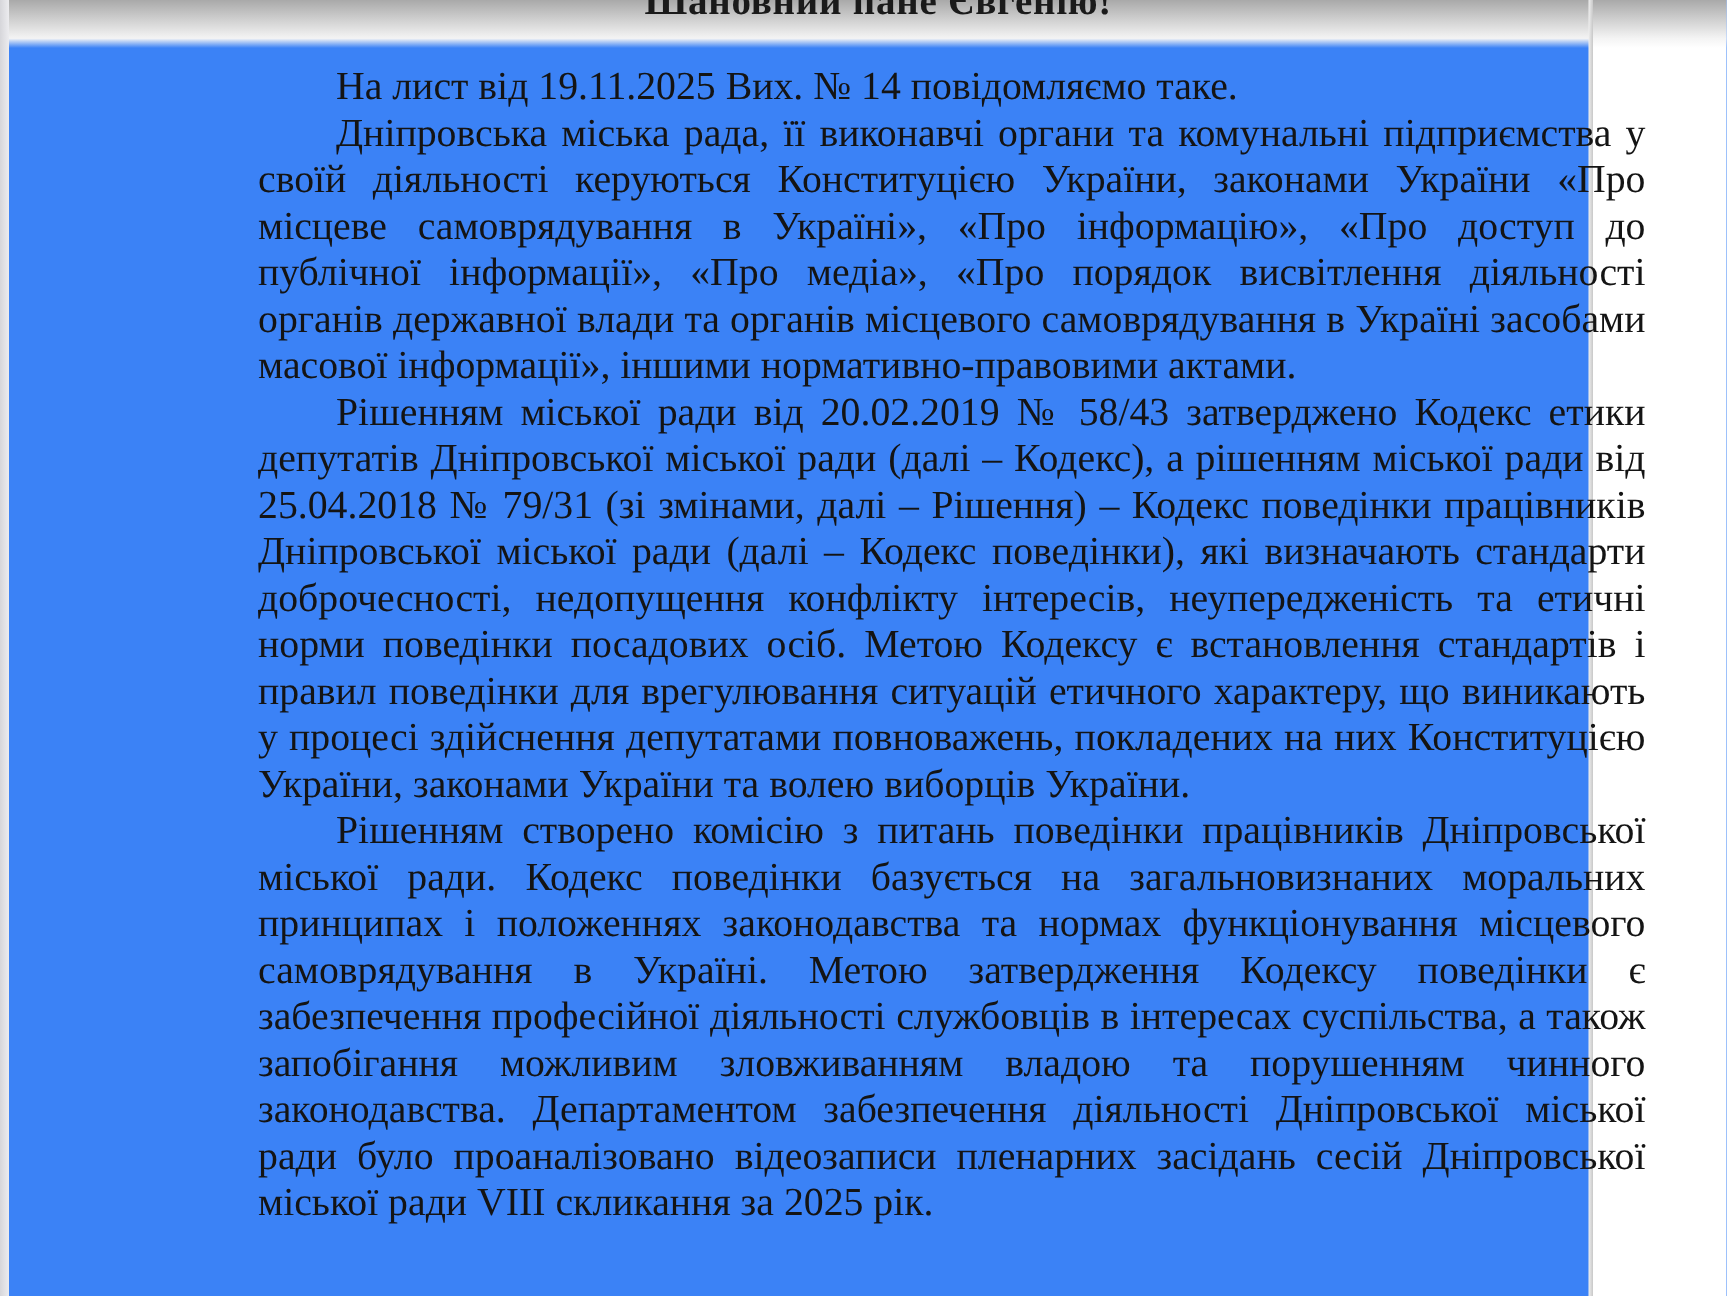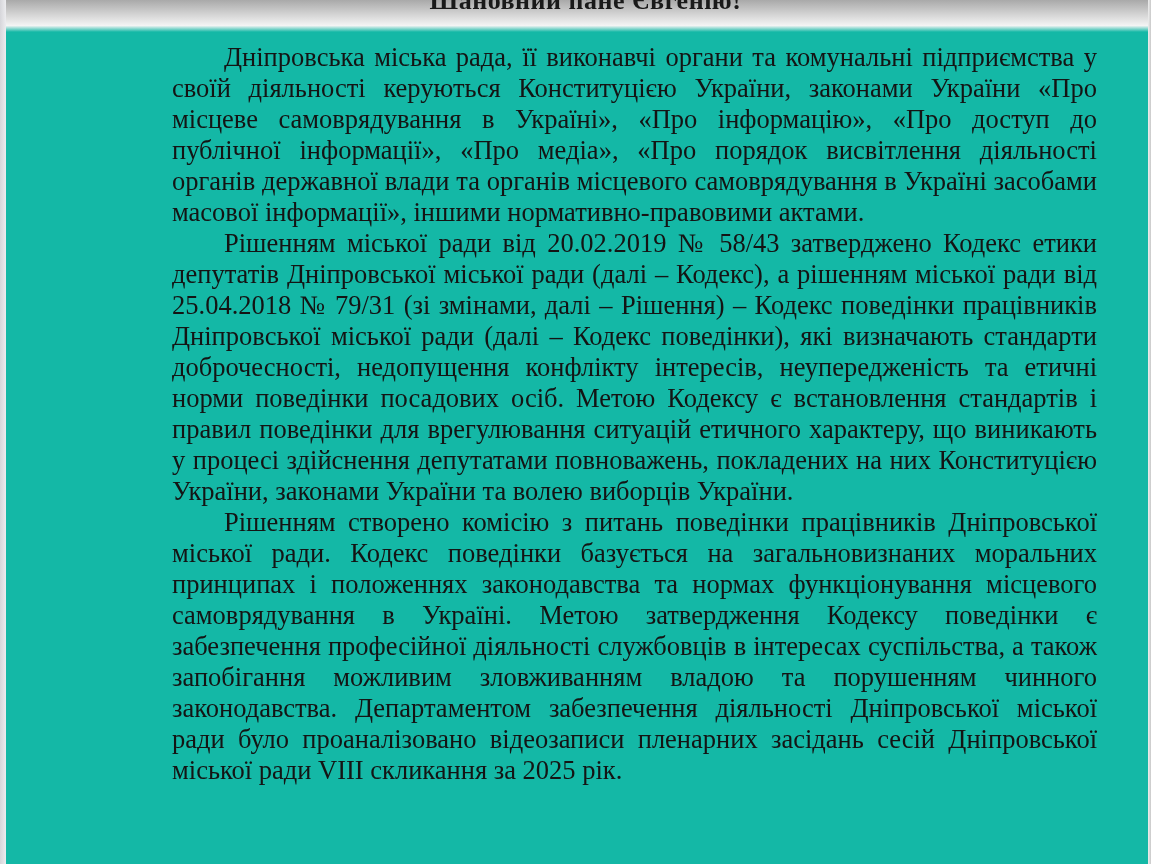--- a/index.html
+++ b/index.html
@@ -11,23 +11,23 @@
       height: 864px;
       overflow: hidden;
       background: #ffffff;
       position: relative;
       font-family: "Liberation Serif", "DejaVu Serif", serif;
       color: #141414;
     }
     .page {
       position: absolute;
       left: 0; top: 0;
-      width: 1151px;
+      width: 1062px;
       height: 864px;
-      background: #14b8a6;
+      background: #3b82f6;
     }
     .edge-left {
       position: absolute;
       left: 0; top: 0;
       width: 6px; height: 864px;
       background: linear-gradient(to right, #d6d6da, #ececef);
     }
     .edge-right {
       position: absolute;
       right: 0; top: 0;
@@ -73,17 +73,18 @@
 </head>
 <body>
 
 <div class="page">
   <div class="top-shade"></div>
   <div class="salutation">Шановний пане Євгенію!</div>
   <div class="edge-left"></div>
   <div class="edge-right"></div>
 
   <div class="body-text">
+    <p class="para first">На лист від 19.11.2025 Вих. № 14 повідомляємо таке.</p>
     <p class="para">Дніпровська міська рада, її виконавчі органи та комунальні підприємства у своїй діяльності керуються Конституцією України, законами України «Про місцеве самоврядування в Україні», «Про інформацію», «Про доступ до публічної інформації», «Про медіа», «Про порядок висвітлення діяльності органів державної влади та органів місцевого самоврядування в Україні засобами масової інформації», іншими нормативно-правовими актами.</p>
     <p class="para">Рішенням міської ради від 20.02.2019 № 58/43 затверджено Кодекс етики депутатів Дніпровської міської ради (далі – Кодекс), а рішенням міської ради від 25.04.2018 № 79/31 (зі змінами, далі – Рішення) – Кодекс поведінки працівників Дніпровської міської ради (далі – Кодекс поведінки), які визначають стандарти доброчесності, недопущення конфлікту інтересів, неупередженість та етичні норми поведінки посадових осіб. Метою Кодексу є встановлення стандартів і правил поведінки для врегулювання ситуацій етичного характеру, що виникають у процесі здійснення депутатами повноважень, покладених на них Конституцією України, законами України та волею виборців України.</p>
     <p class="para">Рішенням створено комісію з питань поведінки працівників Дніпровської міської ради. Кодекс поведінки базується на загальновизнаних моральних принципах і положеннях законодавства та нормах функціонування місцевого самоврядування в Україні. Метою затвердження Кодексу поведінки є забезпечення професійної діяльності службовців в інтересах суспільства, а також запобігання можливим зловживанням владою та порушенням чинного законодавства. Департаментом забезпечення діяльності Дніпровської міської ради було проаналізовано відеозаписи пленарних засідань сесій Дніпровської міської ради VIII скликання за 2025 рік.</p>
   </div>
 </div>
 
 </body></html>

